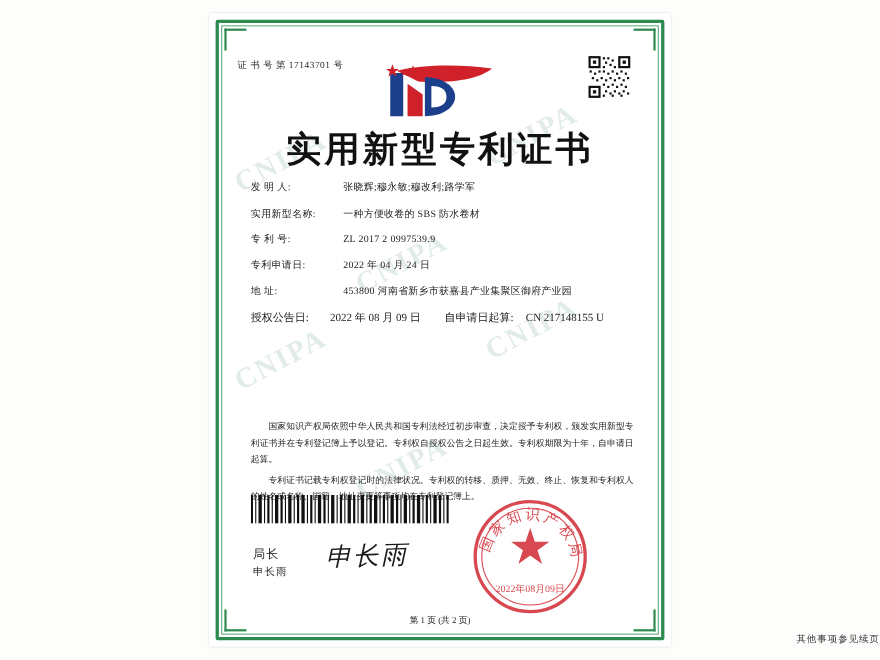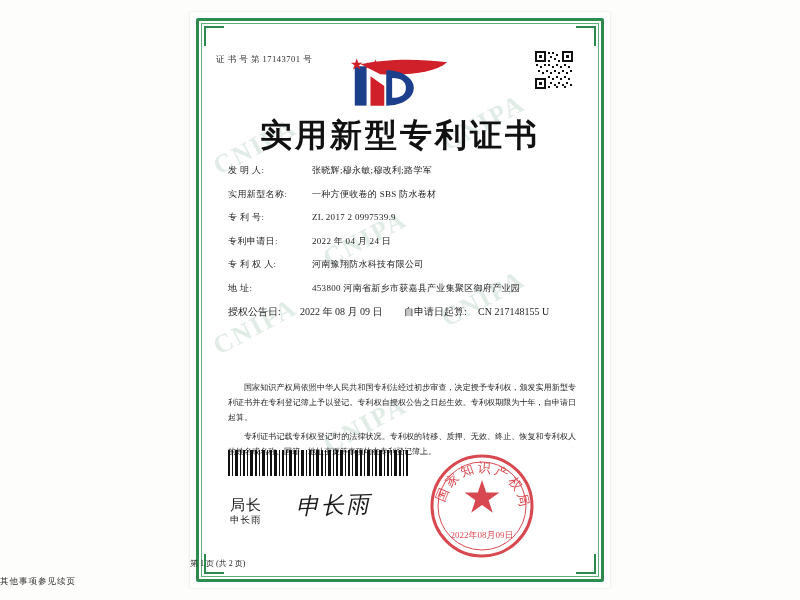--- a/index.html
+++ b/index.html
@@ -178,21 +178,21 @@
     top: 438px;
     width: 180px;
     height: 26px;
   }
 
   
   .sig-label {
     position: absolute;
     left: 40px;
     top: 484px;
-    font-size: 15px;
+    font-size: 11px;
     color: #1d1d1d;
     font-family: Liberation Sans, sans-serif;
     letter-spacing: 1px;
   }
   .sig-name {
     position: absolute;
     left: 40px;
     top: 502px;
     font-size: 9.5px;
     color: #1d1d1d;
@@ -220,30 +220,31 @@
     height: 108px;
     opacity: 0.82;
   }
 
   
   .page-no {
     position: absolute;
     left: 0;
     right: 0;
     top: 546px;
+    text-align: center;
     font-size: 8px;
     color: #222;
     font-family: "Liberation Serif", serif;
   }
   .outside-note {
     position: absolute;
     left: 0;
     right: 0;
     top: 576px;
-    text-align: left;
+    text-align: right;
     font-size: 8.5px;
     color: #333;
     font-family: "Liberation Serif", serif;
     letter-spacing: 1px;
   }
 </style>
 </head>
 <body>
 
 <div id="page">
@@ -350,24 +351,20 @@
       </div>
       <div class="field-row">
         <span class="field-label w1">专  利  号:</span>
         <span class="field-value">ZL 2017 2 0997539.9</span>
       </div>
       <div class="field-row">
         <span class="field-label w1">专利申请日:</span>
         <span class="field-value">2022 年 04 月 24 日</span>
       </div>
       <div class="field-row">
-        <span class="field-label w1">专 利 权 人:</span>
-        <span class="field-value">河南豫翔防水科技有限公司</span>
-      </div>
-      <div class="field-row">
         <span class="field-label w1">地      址:</span>
         <span class="field-value">453800 河南省新乡市获嘉县产业集聚区御府产业园</span>
       </div>
       <div class="grant-row">
         <span class="lbl">授权公告日:</span>
         <span class="val">2022 年 08 月 09 日</span>
         <span class="lbl2">自申请日起算:</span>
         <span class="val2">CN 217148155 U</span>
       </div>
     </div>

